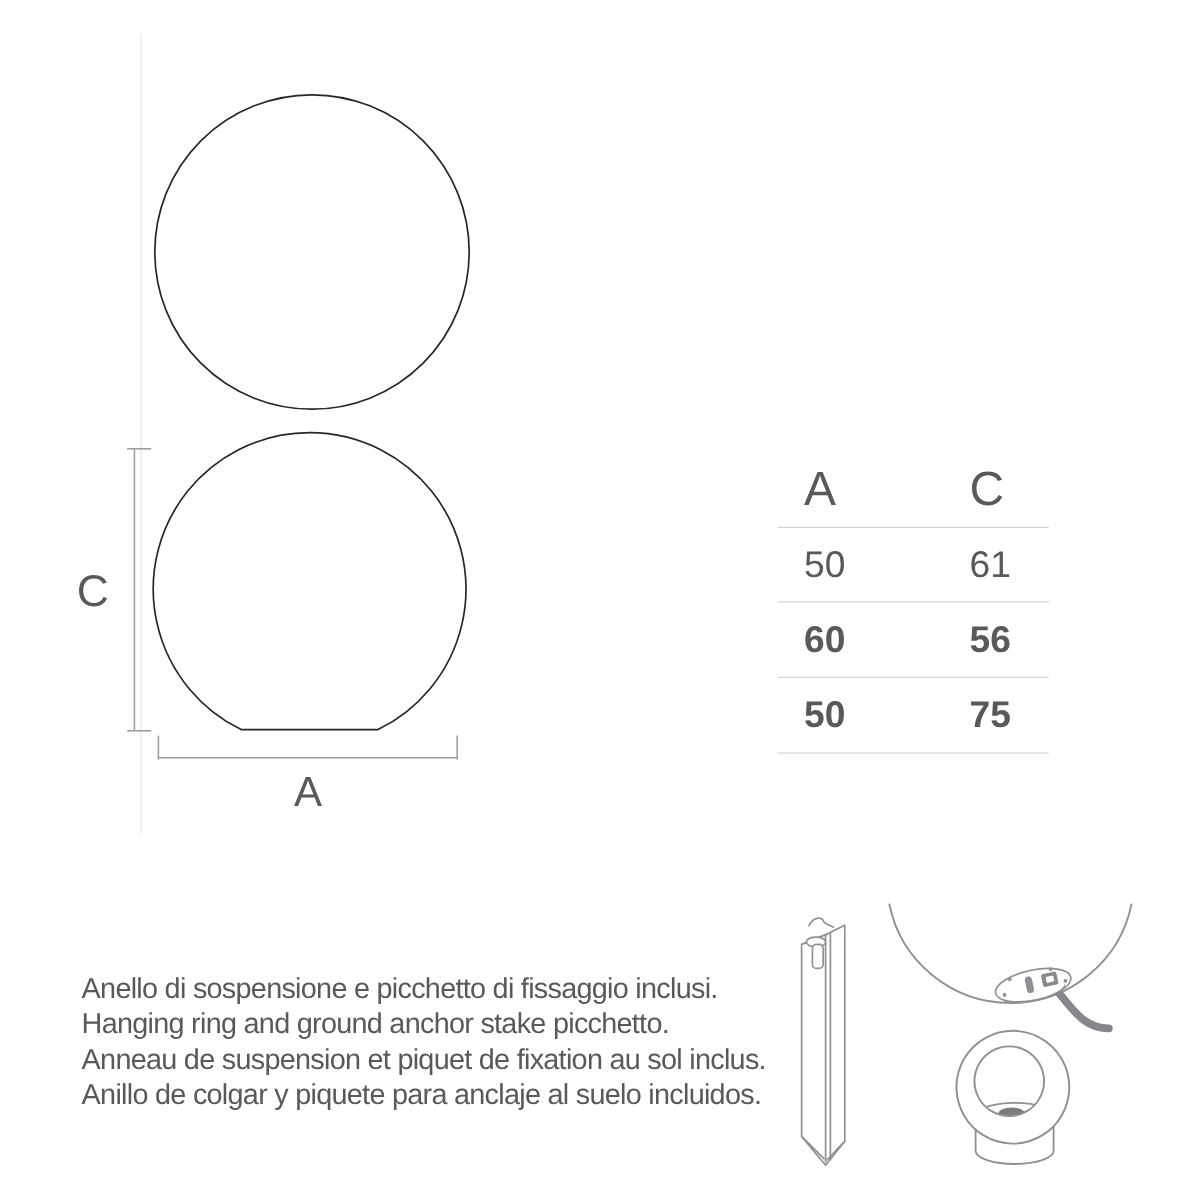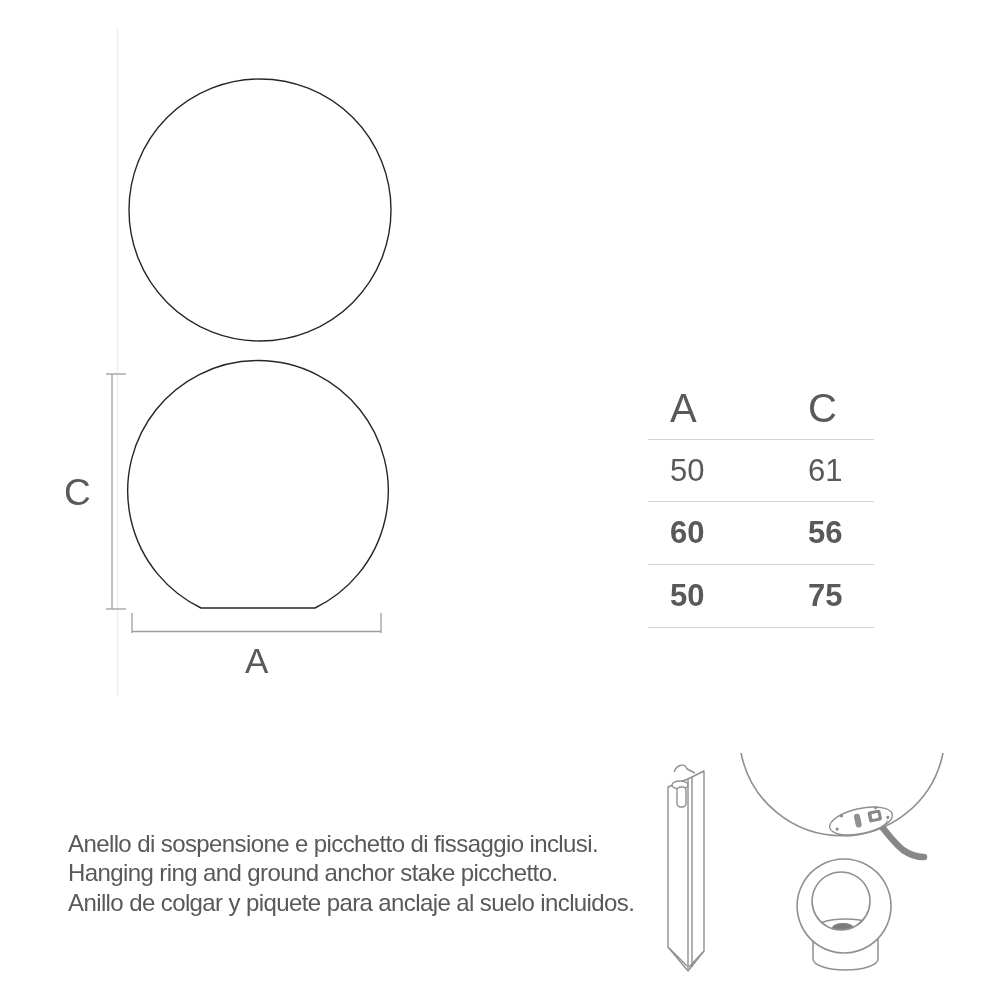--- a/index.html
+++ b/index.html
@@ -23,21 +23,21 @@
   .t-body2{height:62px;font-weight:bold;}
   .t-cell{
     position:absolute;top:0;height:100%;display:flex;align-items:center;
   }
   .t-head .t-cell{font-size:40px;}
   .t-body .t-cell,.t-body2 .t-cell{font-size:31px;}
   .col1{left:22px;}
   .col2{left:160px;}
   
   #notes{
-    position:absolute;left:68px;top:829px;width:600px;
+    position:absolute;left:68px;top:810px;width:600px;
     color:#58595b;font-size:24px;line-height:29.3px;letter-spacing:-0.6px;
     white-space:nowrap;
   }
   svg{position:absolute;left:0;top:0;}
 </style>
 </head>
 <body>
 
 <svg width="1000" height="1000" viewBox="0 0 1000 1000">
 
@@ -112,14 +112,15 @@
   </div>
   <div class="t-row t-body2">
     <div class="t-cell col1">50</div>
     <div class="t-cell col2">75</div>
   </div>
 </div>
 
 <div id="notes">
   <div>Anello di sospensione e picchetto di fissaggio inclusi.</div>
   <div>Hanging ring and ground anchor stake picchetto.</div>
+  <div>Anneau de suspension et piquet de fixation au sol inclus.</div>
   <div>Anillo de colgar y piquete para anclaje al suelo incluidos.</div>
 </div>
 
 </body></html>

